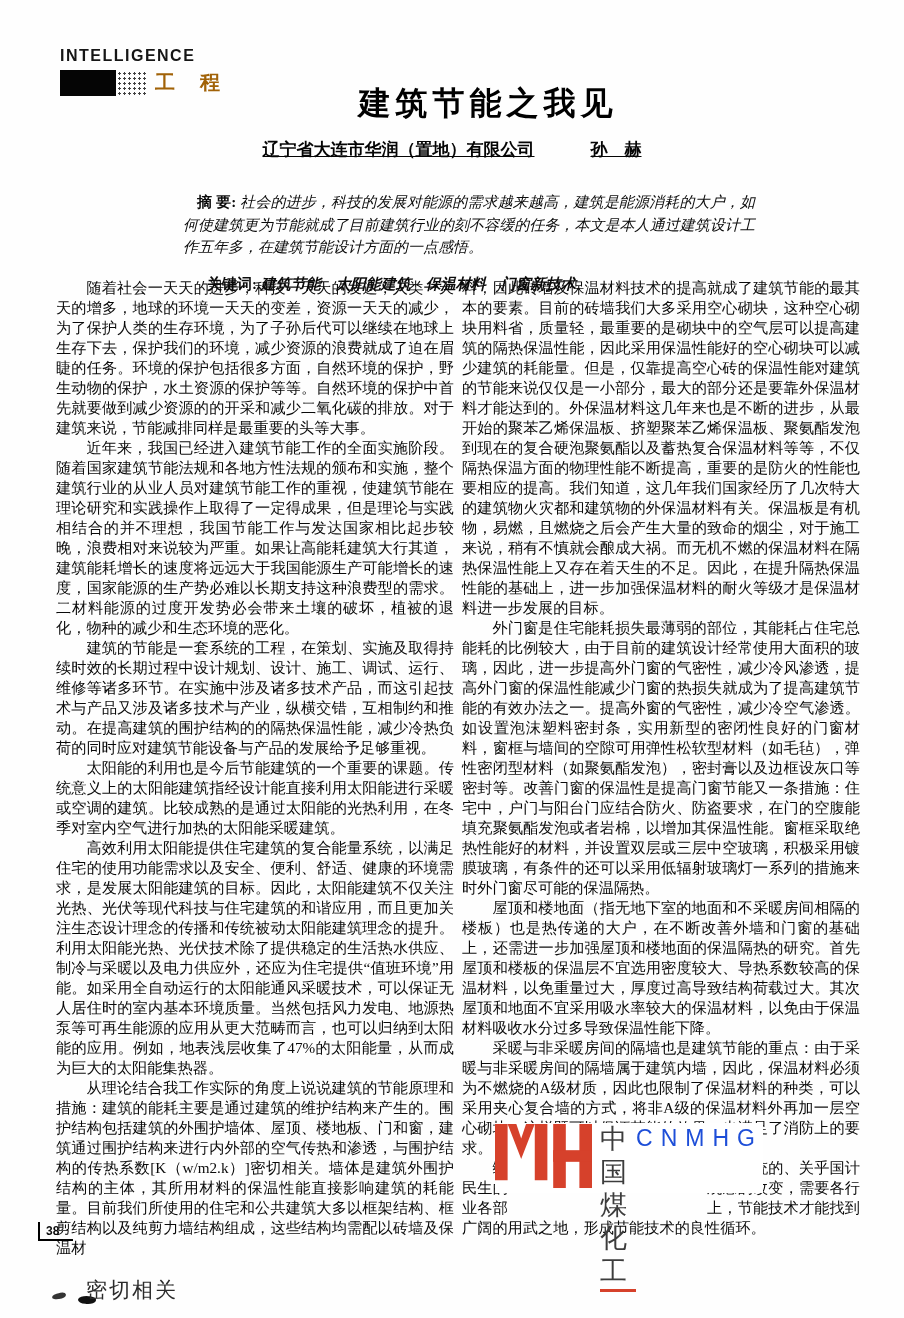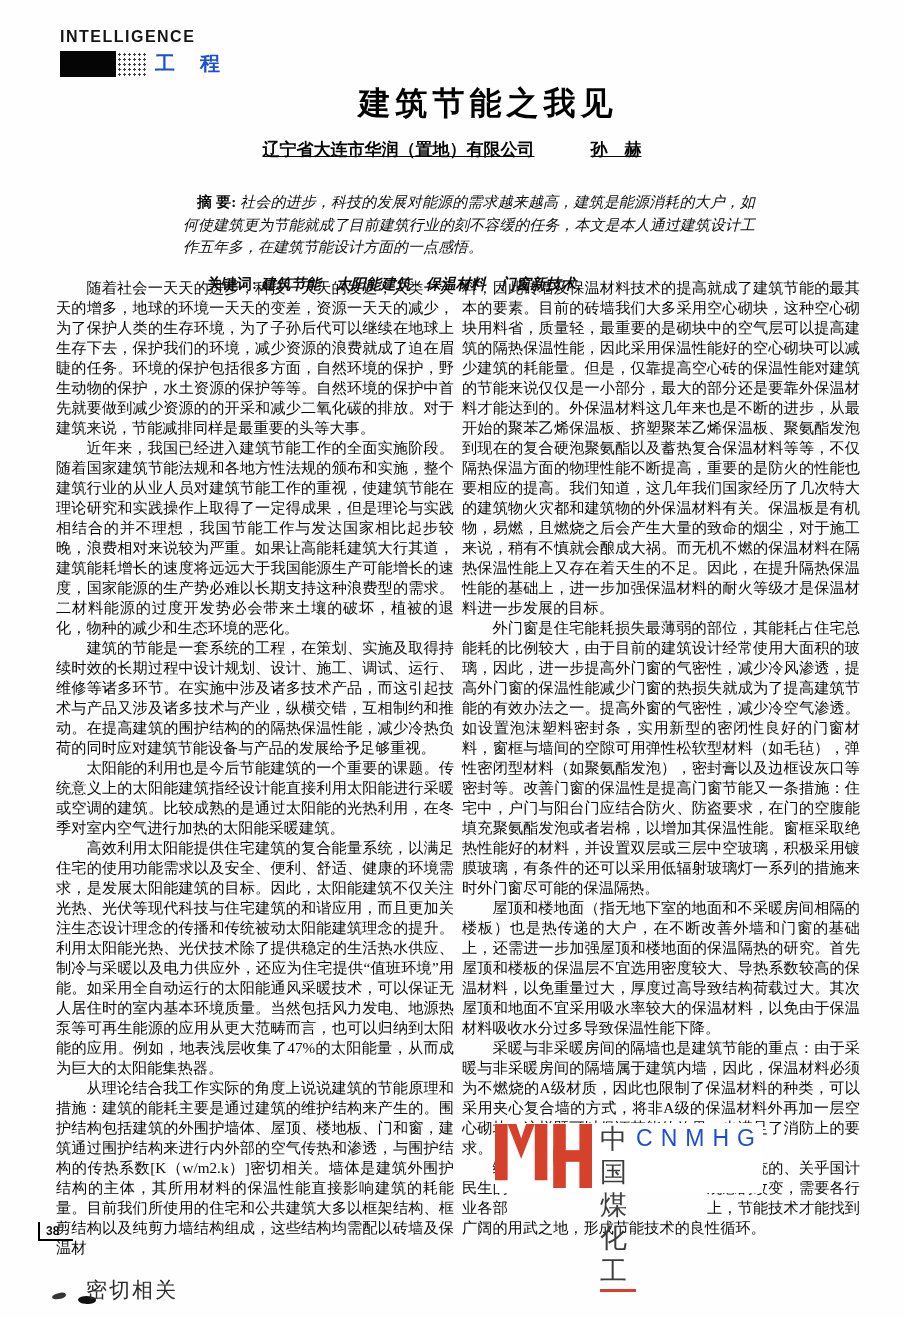--- a/index.html
+++ b/index.html
@@ -3,35 +3,35 @@
 <meta charset="utf-8">
 <style>
   :root { --wm-red: #d6412b; }
   html,body { margin:0; padding:0; background:#888; }
   .page {
     position:relative; width:904px; height:1318px; margin:0 auto;
     background:#fefefe; overflow:hidden; color:#0b0b0b;
     font-family:"Liberation Serif","DejaVu Serif",serif;
   }
   
-  .masthead { position:absolute; left:60px; top:28px; }
+  .masthead { position:absolute; left:60px; top:47px; }
   .mag-name {
     font-family:"Liberation Sans","DejaVu Sans",sans-serif;
     font-size:16px; font-weight:600; letter-spacing:1.5px; color:#161616;
   }
   .logo-row { display:flex; align-items:center; margin-top:4px; }
   .logo-box { width:56px; height:26px; background:#050505; }
   .logo-speckle {
     width:30px; height:24px; margin-left:1px; opacity:.75;
     background-image:radial-gradient(#000 32%, transparent 34%);
     background-size:5px 5px;
   }
   .logo-cn {
     margin-left:8px; font-weight:700; font-size:20px; letter-spacing:10px;
-    font-family:"Liberation Serif",serif; color:#1d4ed8;
+    font-family:"Liberation Serif",serif; color:#a16207;
   }
   
   .article-title {
     position:absolute; top:82px; left:0; width:100%; text-align:center;
     font-size:32px; font-weight:900; letter-spacing:5px; color:#000000;margin-left:36px;
   }
   .authors {
     position:absolute; top:136px; left:0; width:100%; text-align:center;
     font-family:"Liberation Sans","DejaVu Sans",sans-serif;
     font-size:17px; font-weight:700; line-height:27px; color:#050505;text-decoration:underline;

